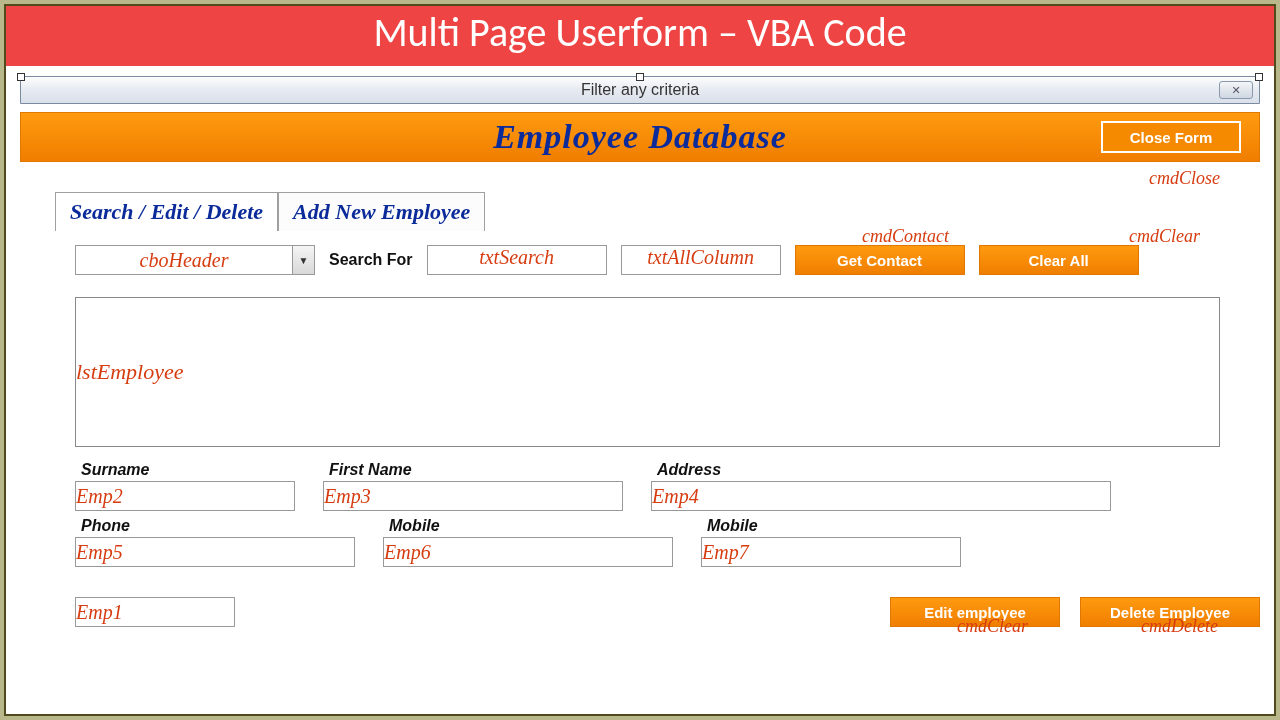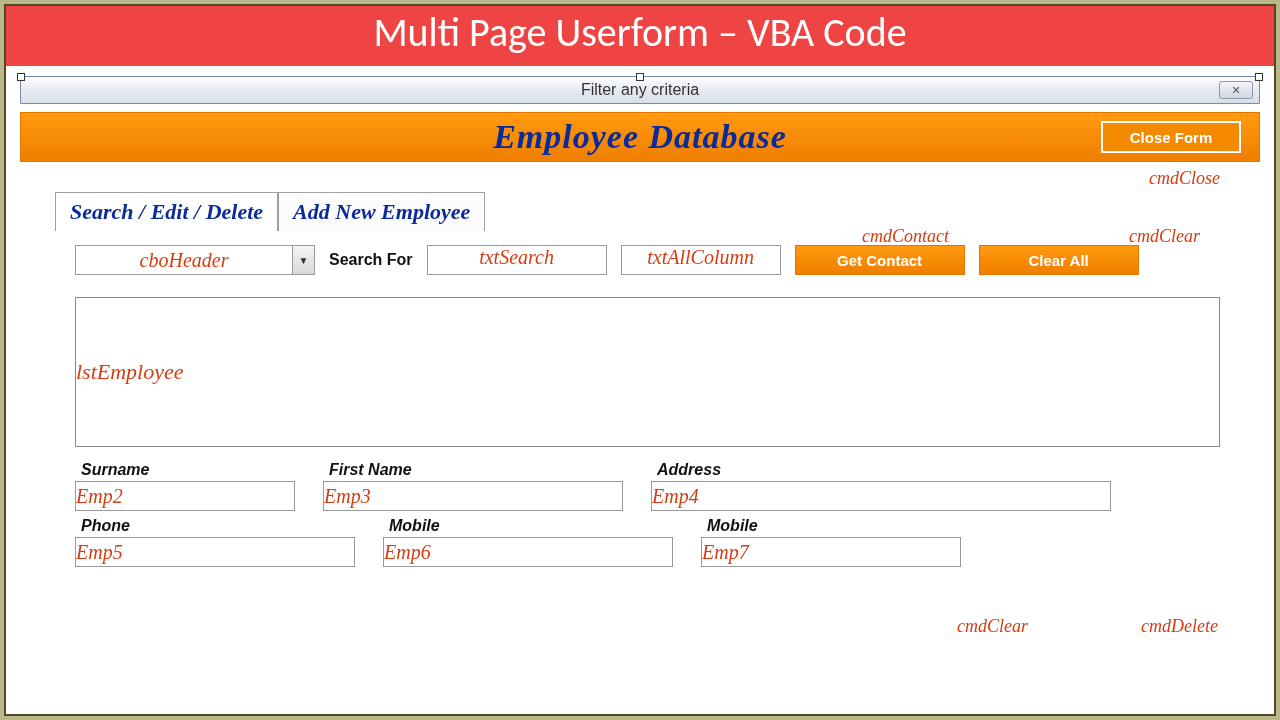--- a/index.html
+++ b/index.html
@@ -288,16 +288,22 @@
           <div class="field">
             <div class="field-label">Mobile</div>
             <div class="field-input w-email">Emp7</div>
           </div>
         </div>
       </div>
 
       <div class="anno" style="right:232px; top:540px;">cmdClear</div>
       <div class="anno" style="right:42px; top:540px;">cmdDelete</div>
 
+      <div class="bottom-row">
+        <div class="field-input emp1">Emp1</div>
+        <div class="spacer"></div>
+        <div class="orange-btn btn-edit">Edit employee</div>
+        <div class="orange-btn btn-del">Delete Employee</div>
+      </div>
 
     </div>
   </div>
 </div>
 
 </body></html>

